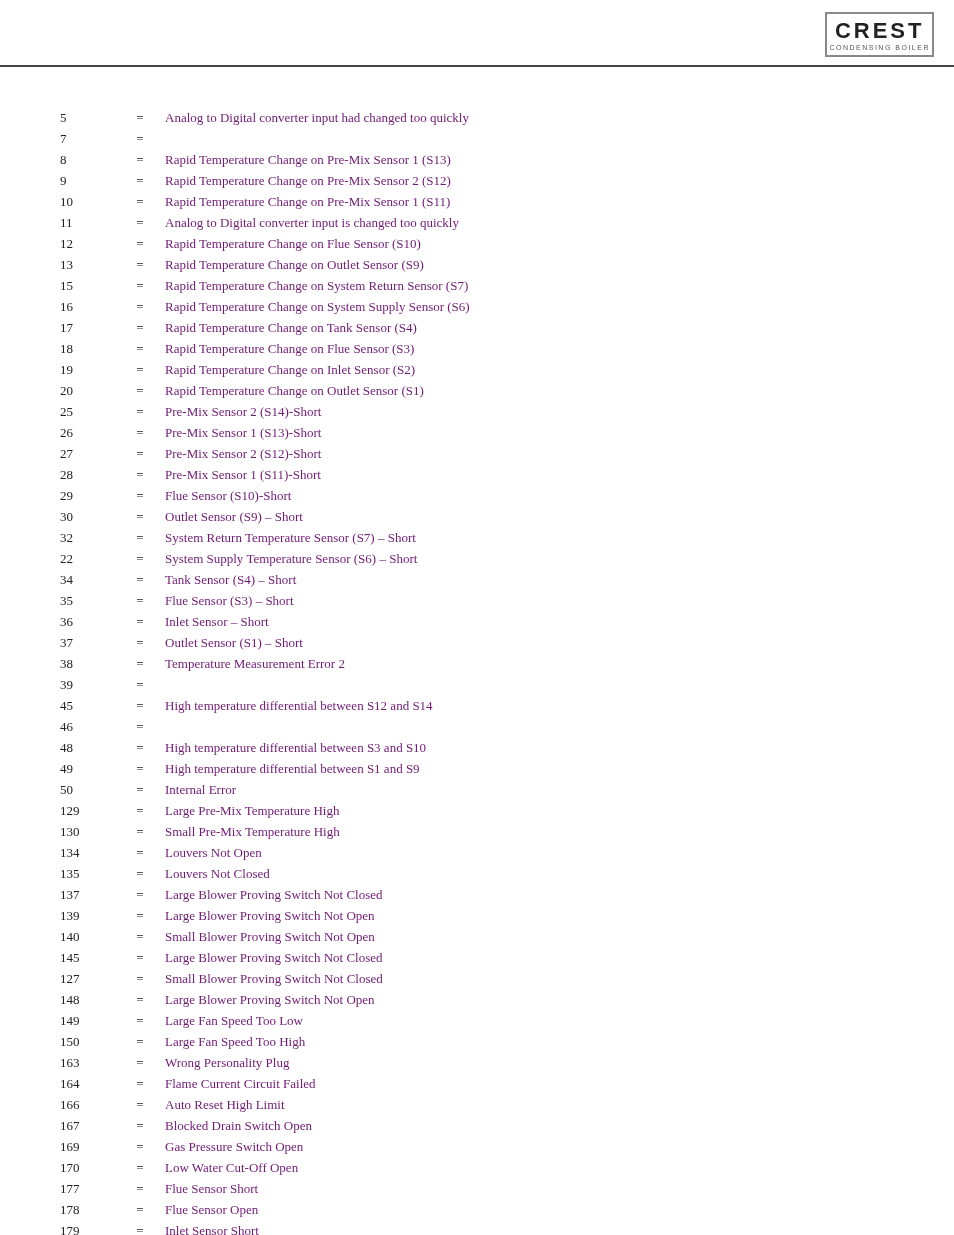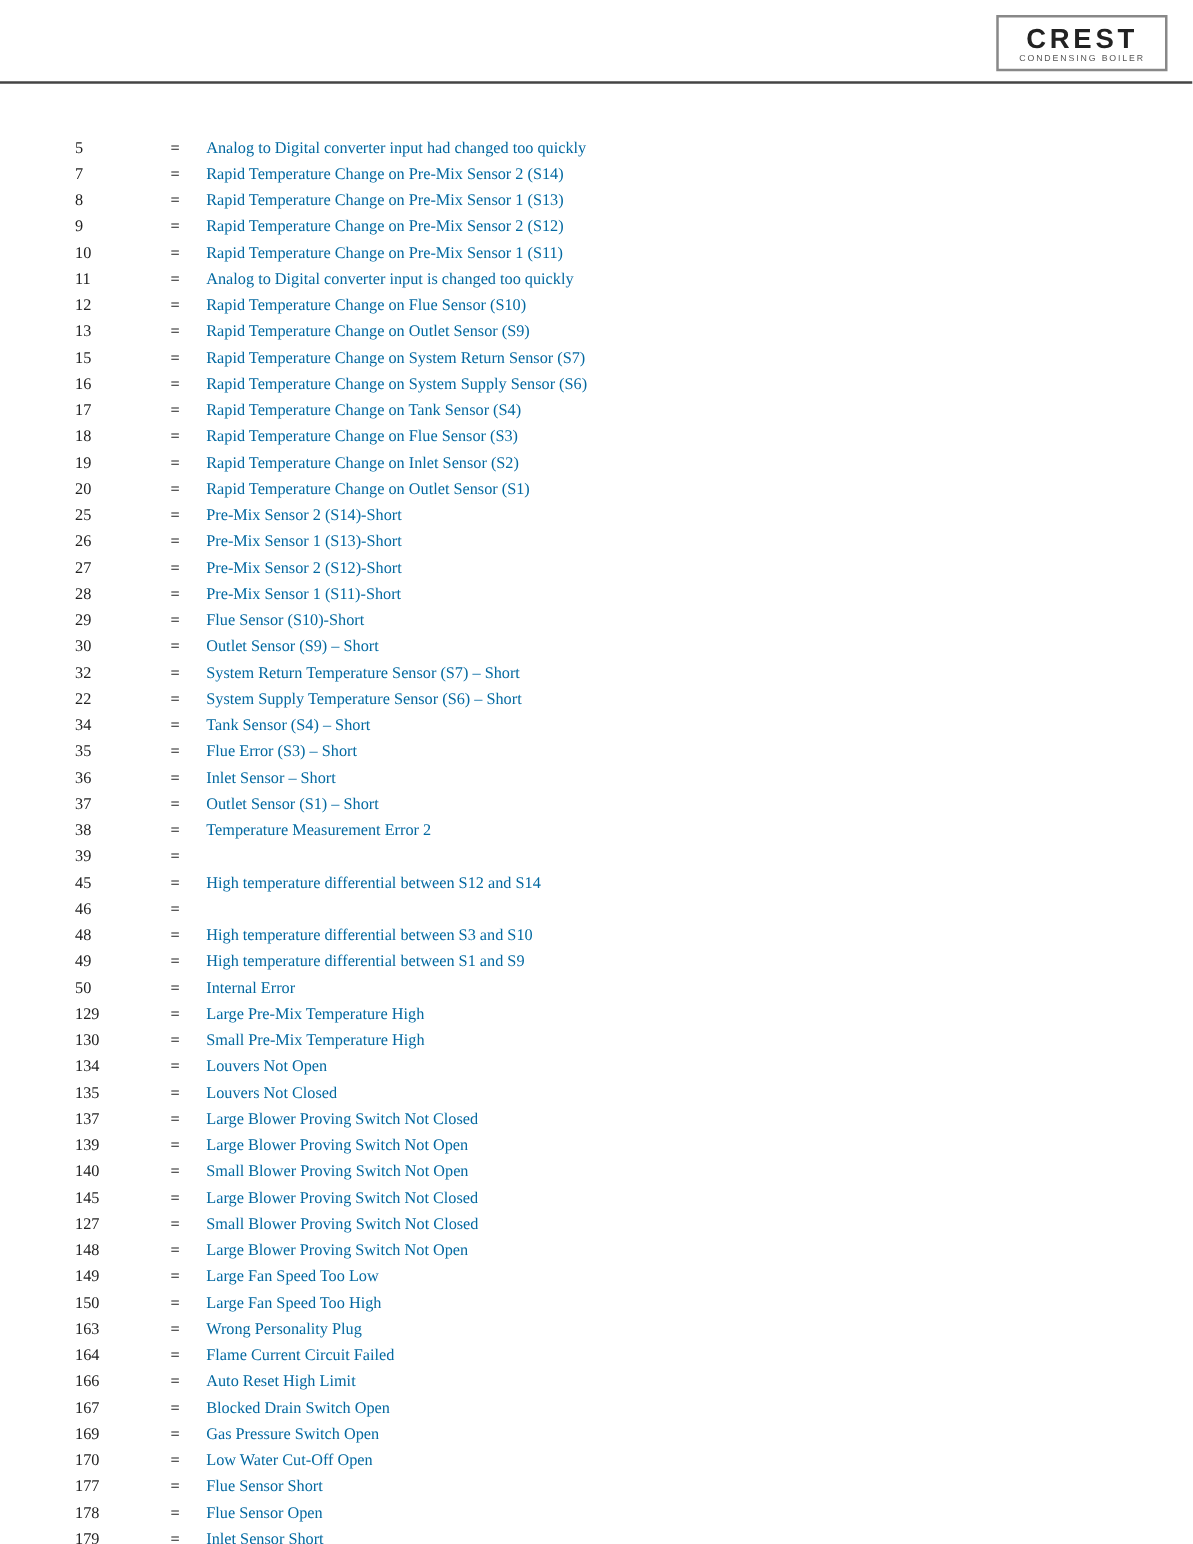--- a/index.html
+++ b/index.html
@@ -19,21 +19,21 @@
       padding: 12px 20px 8px 20px;
       border-bottom: 2px solid #444;
     }
     .logo-area {
       display: flex;
       flex-direction: column;
       align-items: center;
     }
     .logo-box {
       border: 2px solid #888;
-      padding: 4px 16px;
+      padding: 4px 2px;
       display: flex;
       flex-direction: column;
       align-items: center;
     }
     .logo-text {
       font-size: 22px;
       font-weight: bold;
       letter-spacing: 3px;
       color: #222;
       font-family: Arial, sans-serif;
@@ -65,21 +65,21 @@
     .col-eq {
       width: 50px;
       min-width: 50px;
       text-align: center;
       font-size: 13px;
       color: #222;
     }
     .col-desc {
       flex: 1;
       font-size: 13px;
-      color: #0369a1;
+      color: #701a75;
     }
   </style>
 </head>
 <body>
 
 <div class="header">
   <div class="logo-area">
     <div class="logo-box">
       <span class="logo-text">CREST</span>
       <span class="logo-sub">CONDENSING BOILER</span>
@@ -90,21 +90,20 @@
 <div class="content">
   <div class="table-container" id="error-table">
   <div class="error-row">
         <span class="col-num">5</span>
         <span class="col-eq">=</span>
         <span class="col-desc">Analog to Digital converter input had changed too quickly</span>
       </div>
       <div class="error-row">
         <span class="col-num">7</span>
         <span class="col-eq">=</span>
-        <span class="col-desc">Rapid Temperature Change on Pre-Mix Sensor 2 (S14)</span>
       </div>
       <div class="error-row">
         <span class="col-num">8</span>
         <span class="col-eq">=</span>
         <span class="col-desc">Rapid Temperature Change on Pre-Mix Sensor 1 (S13)</span>
       </div>
       <div class="error-row">
         <span class="col-num">9</span>
         <span class="col-eq">=</span>
         <span class="col-desc">Rapid Temperature Change on Pre-Mix Sensor 2 (S12)</span>
@@ -200,21 +199,21 @@
         <span class="col-desc">System Supply Temperature Sensor (S6) – Short</span>
       </div>
       <div class="error-row">
         <span class="col-num">34</span>
         <span class="col-eq">=</span>
         <span class="col-desc">Tank Sensor (S4) – Short</span>
       </div>
       <div class="error-row">
         <span class="col-num">35</span>
         <span class="col-eq">=</span>
-        <span class="col-desc">Flue Error (S3) – Short</span>
+        <span class="col-desc">Flue Sensor (S3) – Short</span>
       </div>
       <div class="error-row">
         <span class="col-num">36</span>
         <span class="col-eq">=</span>
         <span class="col-desc">Inlet Sensor – Short</span>
       </div>
       <div class="error-row">
         <span class="col-num">37</span>
         <span class="col-eq">=</span>
         <span class="col-desc">Outlet Sensor (S1) – Short</span>

